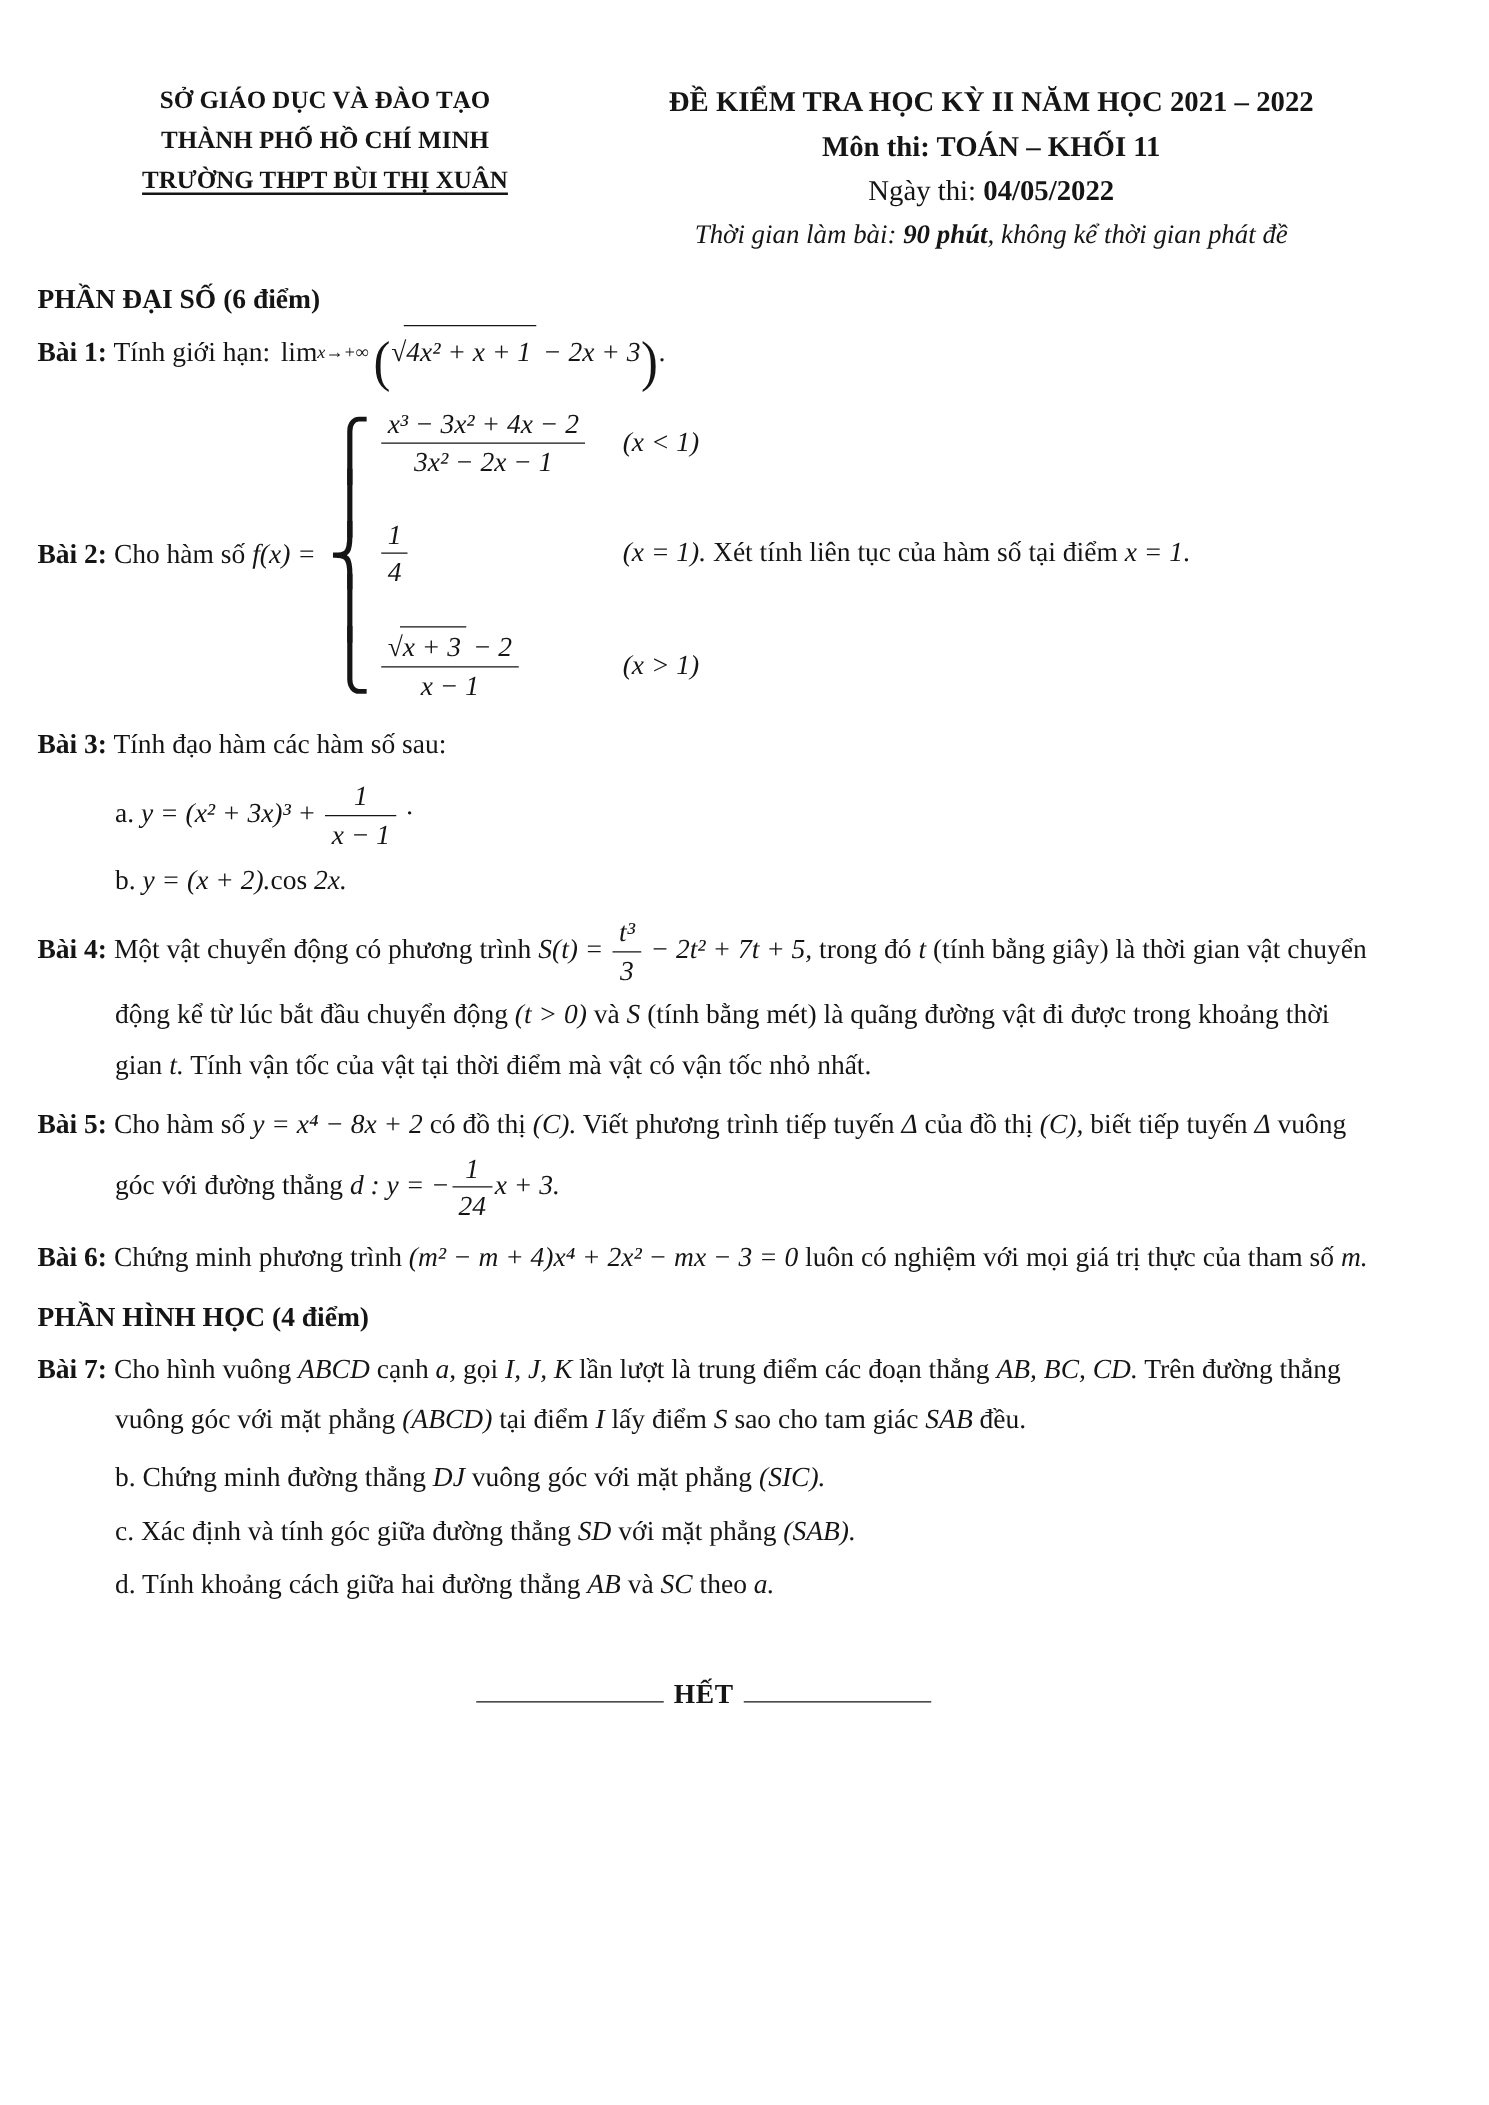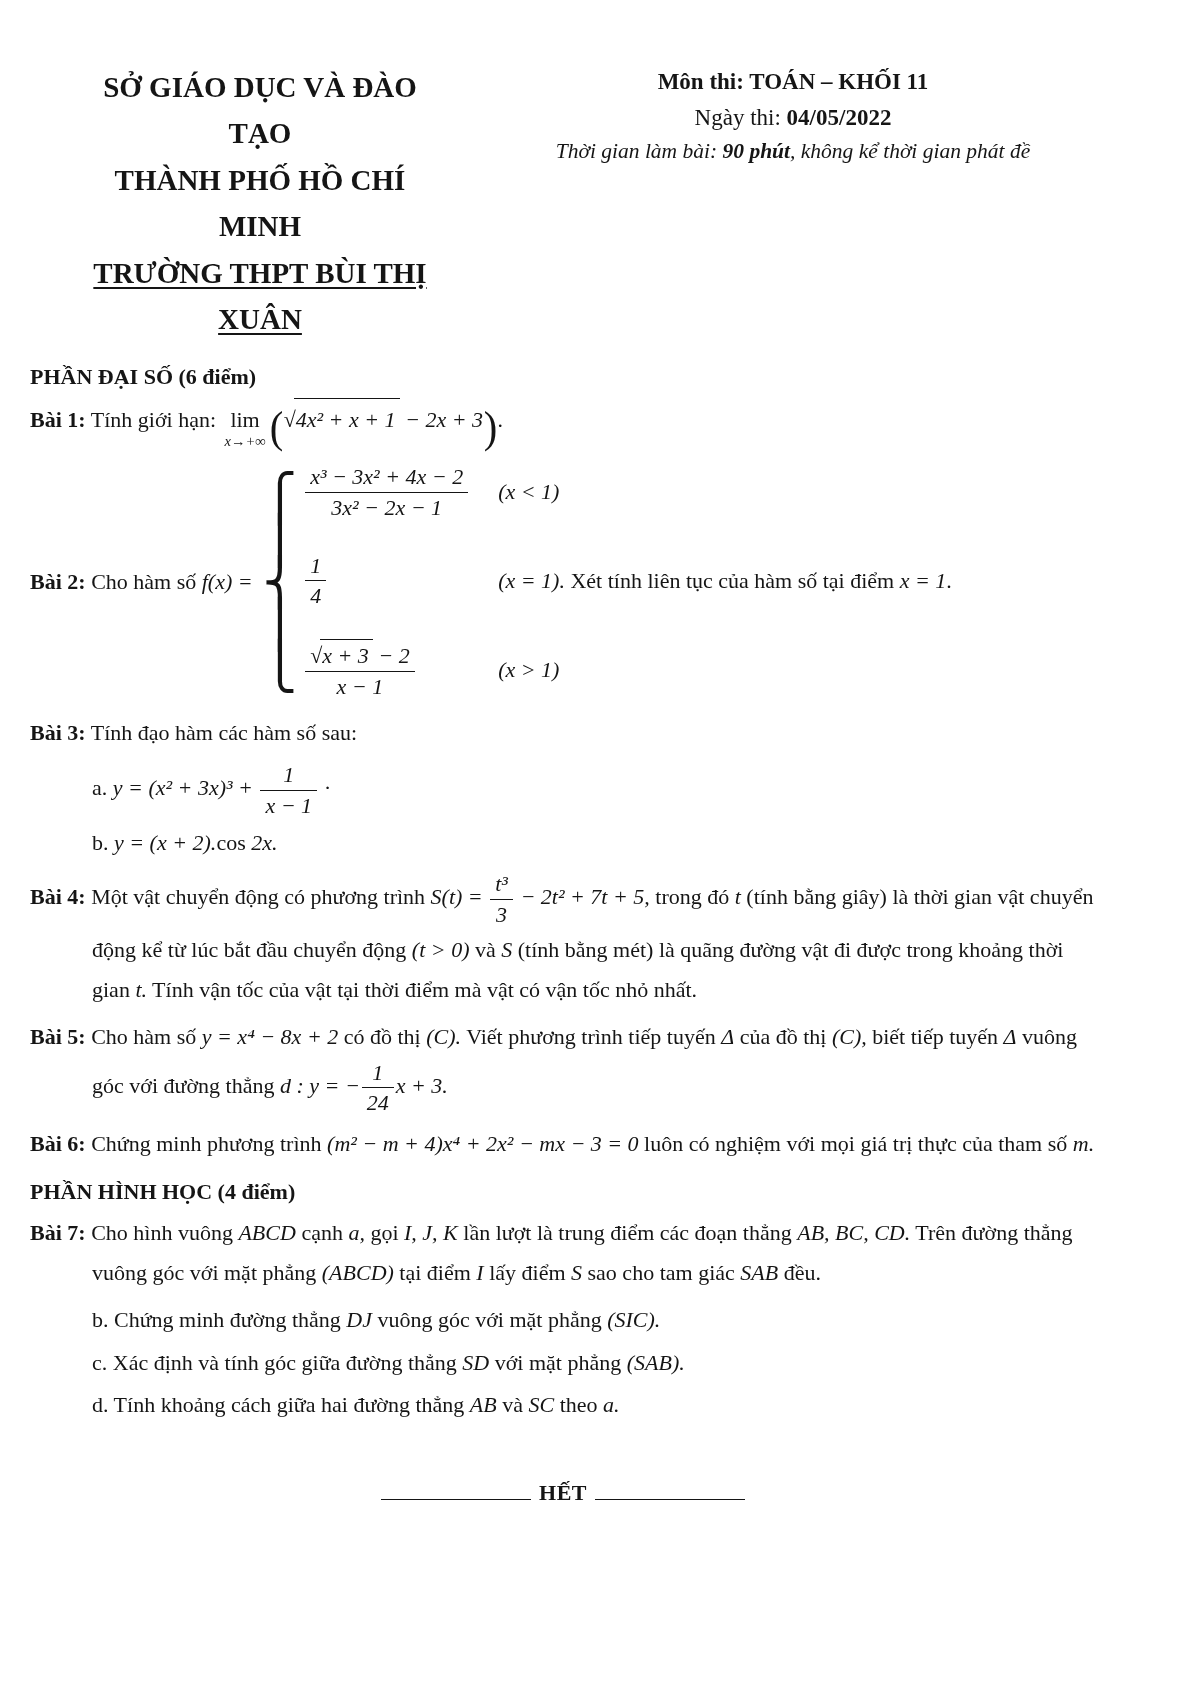--- a/index.html
+++ b/index.html
@@ -3,42 +3,42 @@
 <meta charset="utf-8">
 <style>
   html,body{margin:0;padding:0;background:#ffffff;}
   .page{
     width:1191px;min-height:1684px;margin:0 auto;background:#ffffff;color:#151515;
     font-family:"Liberation Serif","DejaVu Serif",serif;font-size:22px;
     padding:64px 95px 60px 30px;box-sizing:border-box;
   }
   
   .hdr{display:flex;align-items:flex-start;margin-bottom:22px;}
-  .hdr-left{width:380px;margin-left:40px;text-align:center;font-weight:bold;font-size:29px;line-height:1.6;}
+  .hdr-left{width:380px;margin-left:40px;text-align:center;font-weight:bold;font-size:20px;line-height:1.6;}
   .school-underline{text-decoration:underline;text-underline-offset:4px;}
   .hdr-right{flex:1;padding-left:40px;text-align:center;font-size:23px;line-height:1.55;}
   .hr1,.hr2{font-weight:bold;}
   .hr3{font-weight:normal;}
   .hr3 b{font-weight:bold;}
   .hr4{font-style:italic;font-size:21.5px;}
   .hr4 b{font-weight:bold;}
   
   .sec-title{font-weight:bold;margin:14px 0 8px;}
   .prob{padding-left:62px;text-indent:-62px;line-height:1.85;margin:6px 0;}
   .subitem{margin:2px 0 2px 62px;line-height:1.85;}
   .rb{font-weight:bold;}
   .rm{font-style:italic;}
   
   .frac{display:inline-block;vertical-align:middle;text-align:center;text-indent:0;padding:0 2px;}
   .frac .num,.frac .den{display:block;padding:0 5px;line-height:1.35;}
   .frac .den{border-top:1.5px solid currentColor;}
   .sqrt{display:inline-block;white-space:nowrap;text-indent:0;text-decoration:underline;}
   .radsign{display:inline-block;font-style:normal;}
   .radicand{display:inline-block;border-top:1.5px solid currentColor;margin-left:-2px;padding:1px 4px 0 2px;}
-  .lim{display:inline-flex;flex-direction:column;align-items:center;margin:0 3px;text-indent:0;line-height:1.12;}
+  .lim{display:inline-flex;flex-direction:row;align-items:center;margin:0 3px;text-indent:0;line-height:1.12;}
   .limtop{font-style:normal;}
   .limsub{font-size:0.66em;}
   .bigd{font-size:2.05em;font-style:normal;vertical-align:-0.33em;line-height:1;display:inline-block;text-indent:0;transform:scaleX(0.9);}
   
   .piecewise{display:flex;align-items:center;padding-left:0;text-indent:0;margin:12px 0;}
   .piecewise .lead{white-space:nowrap;}
   .brace{display:flex;flex-direction:column;margin:0 6px 0 10px;font-family:"DejaVu Sans",sans-serif;font-weight:normal;}
   .brace span{display:block;height:42px;font-size:46px;line-height:42px;}
   .cases{display:grid;grid-template-columns:max-content auto;column-gap:46px;row-gap:16px;align-items:center;justify-items:start;gap:28px;}
   .case-cond{white-space:nowrap;}
@@ -52,20 +52,21 @@
 
 <div class="page">
 
   <header class="hdr">
     <div class="hdr-left">
       <div>SỞ GIÁO DỤC VÀ ĐÀO TẠO</div>
       <div>THÀNH PHỐ HỒ CHÍ MINH</div>
       <div class="school-underline">TRƯỜNG THPT BÙI THỊ XUÂN</div>
     </div>
     <div class="hdr-right">
+      <div class="hr1">ĐỀ KIỂM TRA HỌC KỲ II NĂM HỌC 2021 – 2022</div>
       <div class="hr2">Môn thi: TOÁN – KHỐI 11</div>
       <div class="hr3"><span>Ngày thi: </span><b>04/05/2022</b></div>
       <div class="hr4"><span>Thời gian làm bài: </span><b>90 phút</b><span>, không kể thời gian phát đề</span></div>
     </div>
   </header>
 
   <div class="sec-title">PHẦN ĐẠI SỐ (6 điểm)</div>
 
   <div class="prob"><span class="rb">Bài 1:</span><span class="rt"> Tính giới hạn: </span><span class="lim">
         <span class="limtop">lim</span>

